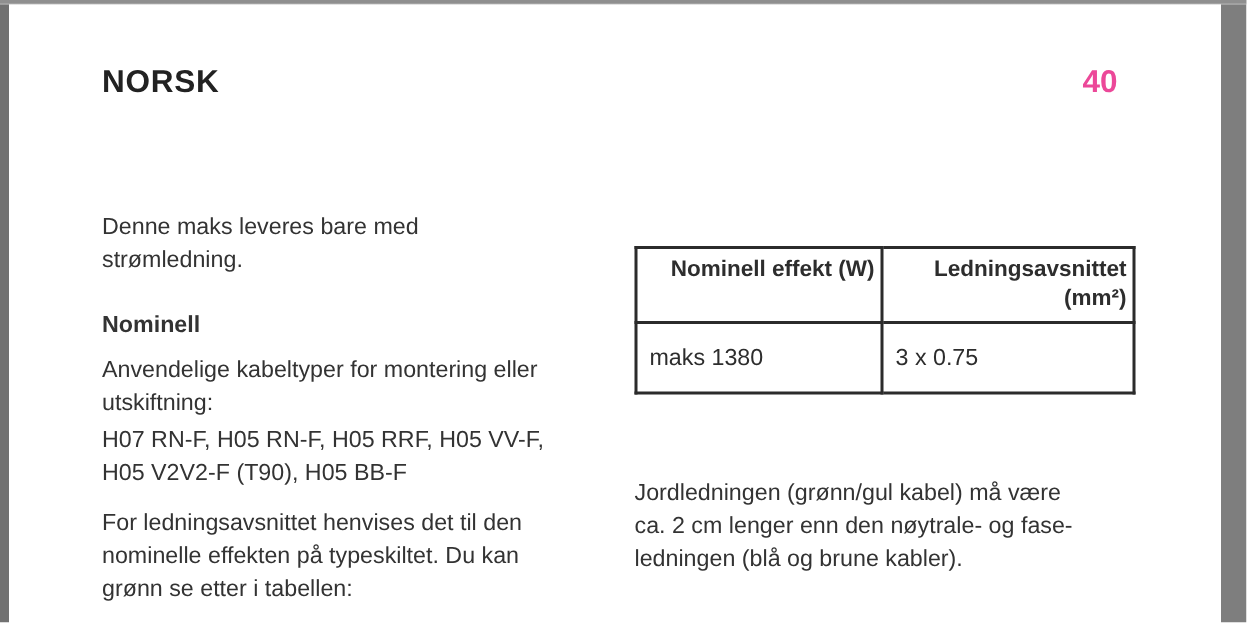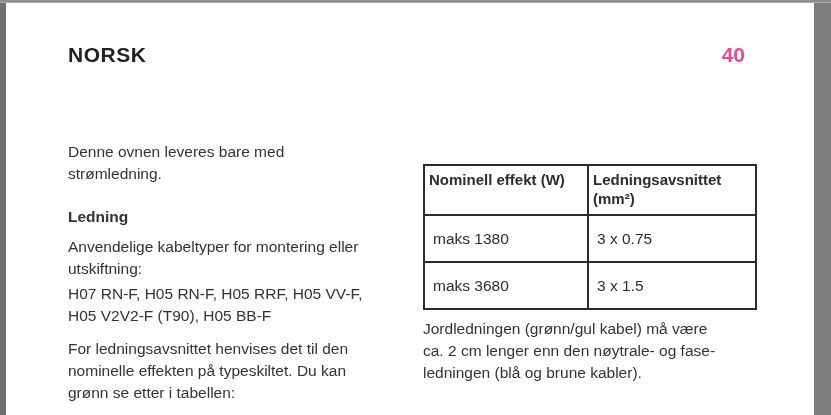--- a/index.html
+++ b/index.html
@@ -55,21 +55,21 @@
     border-collapse: collapse;
     table-layout: fixed;
     width: 332px;
   }
   .power-table th, .power-table td {
     border: 2px solid #2b2b2b;
     font-size: 15px;
   }
   .power-table th {
     font-weight: bold;
-    text-align: left;
+    text-align: right;
     vertical-align: top;
     padding: 4px 4px 6px 4px;
     line-height: 19px;
     white-space: pre-line;
     height: 44px;
   }
   .power-table td {
     font-weight: normal;
     text-align: left;
     padding: 4px 4px 4px 8px;
@@ -89,23 +89,23 @@
 </head>
 <body>
 
 <div class="top-edge"></div>
 <div class="left-edge"></div>
 <div class="right-edge"></div>
 
 <div class="page-title">NORSK</div>
 <div class="page-number">40</div>
 
-<div class="para" id="p-intro">Denne ovnen leveres bare med
+<div class="para" id="p-intro">Denne maks leveres bare med
 strømledning.</div>
-<div class="para bold" id="p-heading">Ledning</div>
+<div class="para bold" id="p-heading">Nominell</div>
 <div class="para" id="p-types-intro">Anvendelige kabeltyper for montering eller
 utskiftning:</div>
 <div class="para" id="p-types">H07 RN-F, H05 RN-F, H05 RRF, H05 VV-F,
 H05 V2V2-F (T90), H05 BB-F</div>
 <div class="para" id="p-tableref">For ledningsavsnittet henvises det til den
 nominelle effekten på typeskiltet. Du kan
 grønn se etter i tabellen:</div>
 
 <table class="power-table">
   <thead>
@@ -113,22 +113,18 @@
       <th class="col-effekt">Nominell effekt (W)</th>
       <th class="col-avsnitt">Ledningsavsnittet
 (mm²)</th>
     </tr>
   </thead>
   <tbody>
     <tr>
       <td>maks 1380</td>
       <td>3 x 0.75</td>
     </tr>
-    <tr>
-      <td>maks 3680</td>
-      <td>3 x 1.5</td>
-    </tr>
   </tbody>
 </table>
 
 <div class="footnote">Jordledningen (grønn/gul kabel) må være
 ca. 2 cm lenger enn den nøytrale- og fase-
 ledningen (blå og brune kabler).</div>
 
 </body></html>

